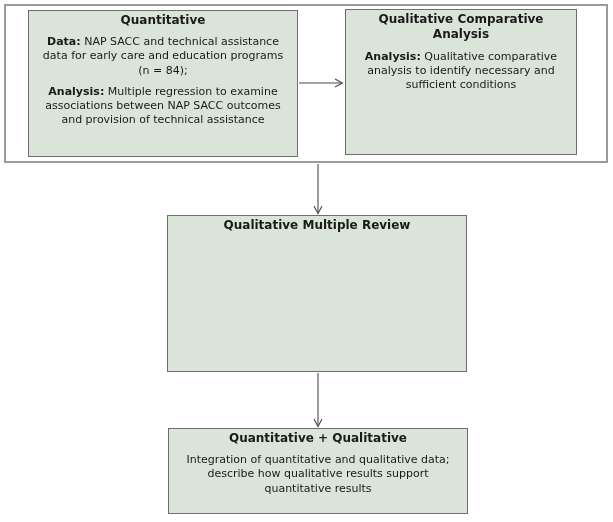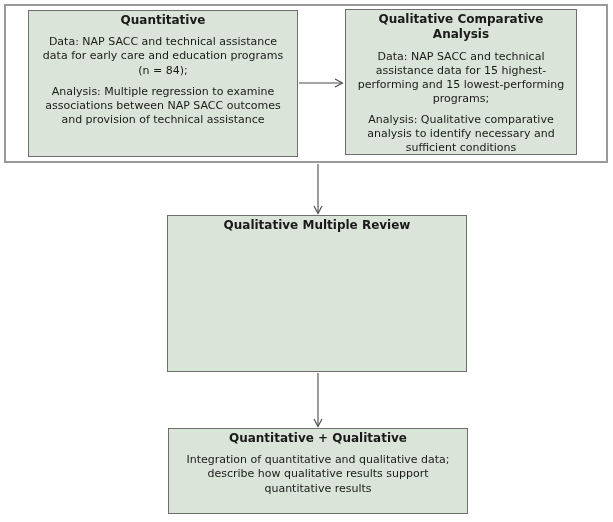--- a/index.html
+++ b/index.html
@@ -32,21 +32,21 @@
     padding: 0 8px;
     font-size: 11px;
     line-height: 1.28;
   }
   .node h3 {
     margin: 2px 0 2px 0;
     font-size: 12px;
     font-weight: bold;
   }
   .node p { margin: 7px 0 0 0; }
-  .node p b { font-weight: normal; }
+  .node p b { font-weight: bold; }
   #box-quantitative { left: 28px;  top: 10px;  width: 270px; height: 147px; }
   #box-qca          { left: 345px; top: 9px;   width: 232px; height: 146px; }
   #box-qdr          { left: 167px; top: 215px; width: 300px; height: 157px; }
   #box-integration  { left: 168px; top: 428px; width: 300px; height: 86px; text-align: center; }
   #arrow-layer {
     position: absolute; left: 0; top: 0;
     width: 613px; height: 522px;
     pointer-events: none;
   }
   #arrow-layer path {
@@ -61,21 +61,20 @@
 <div class="outer-container"></div>
 
 <div class="node" id="box-quantitative">
   <h3>Quantitative</h3>
   <p><b>Data:</b> <span>NAP SACC and technical assistance data for early care and education programs (n = 84);</span></p>
   <p><b>Analysis:</b> <span>Multiple regression to examine associations between NAP SACC outcomes and provision of technical assistance</span></p>
 </div>
 
 <div class="node" id="box-qca">
   <h3>Qualitative Comparative Analysis</h3>
-  <p><b>Data:</b> <span>NAP SACC and technical assistance data for 15 highest-performing and 15 lowest-performing programs;</span></p>
   <p><b>Analysis:</b> <span>Qualitative comparative analysis to identify necessary and sufficient conditions</span></p>
 </div>
 
 <div class="node" id="box-qdr">
   <h3>Qualitative Multiple Review</h3>
 </div>
 
 <div class="node" id="box-integration">
   <h3>Quantitative + Qualitative</h3>
   <p>Integration of quantitative and qualitative data; describe how qualitative results support quantitative results</p>

